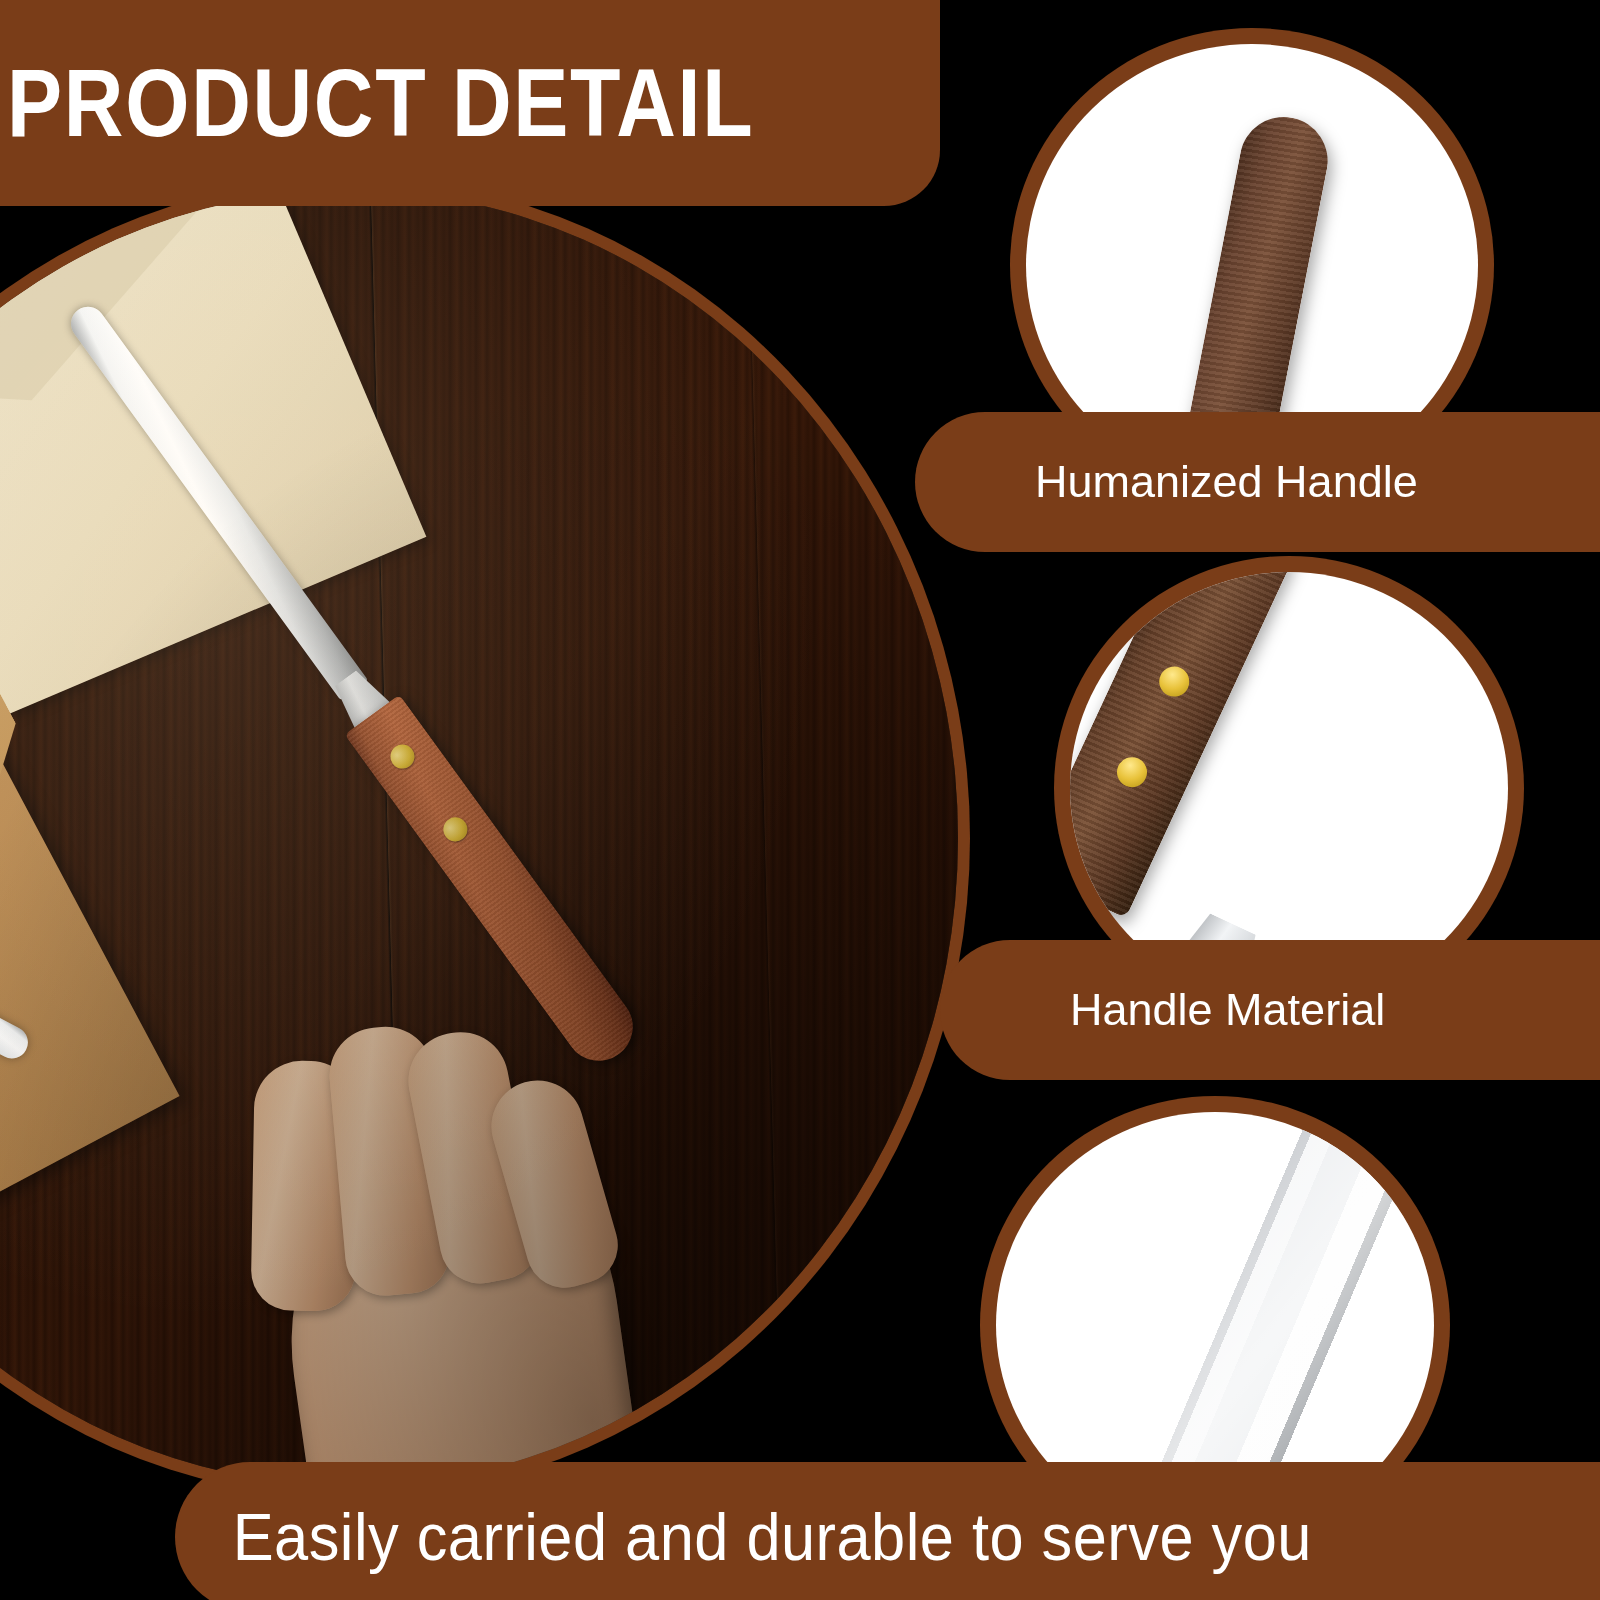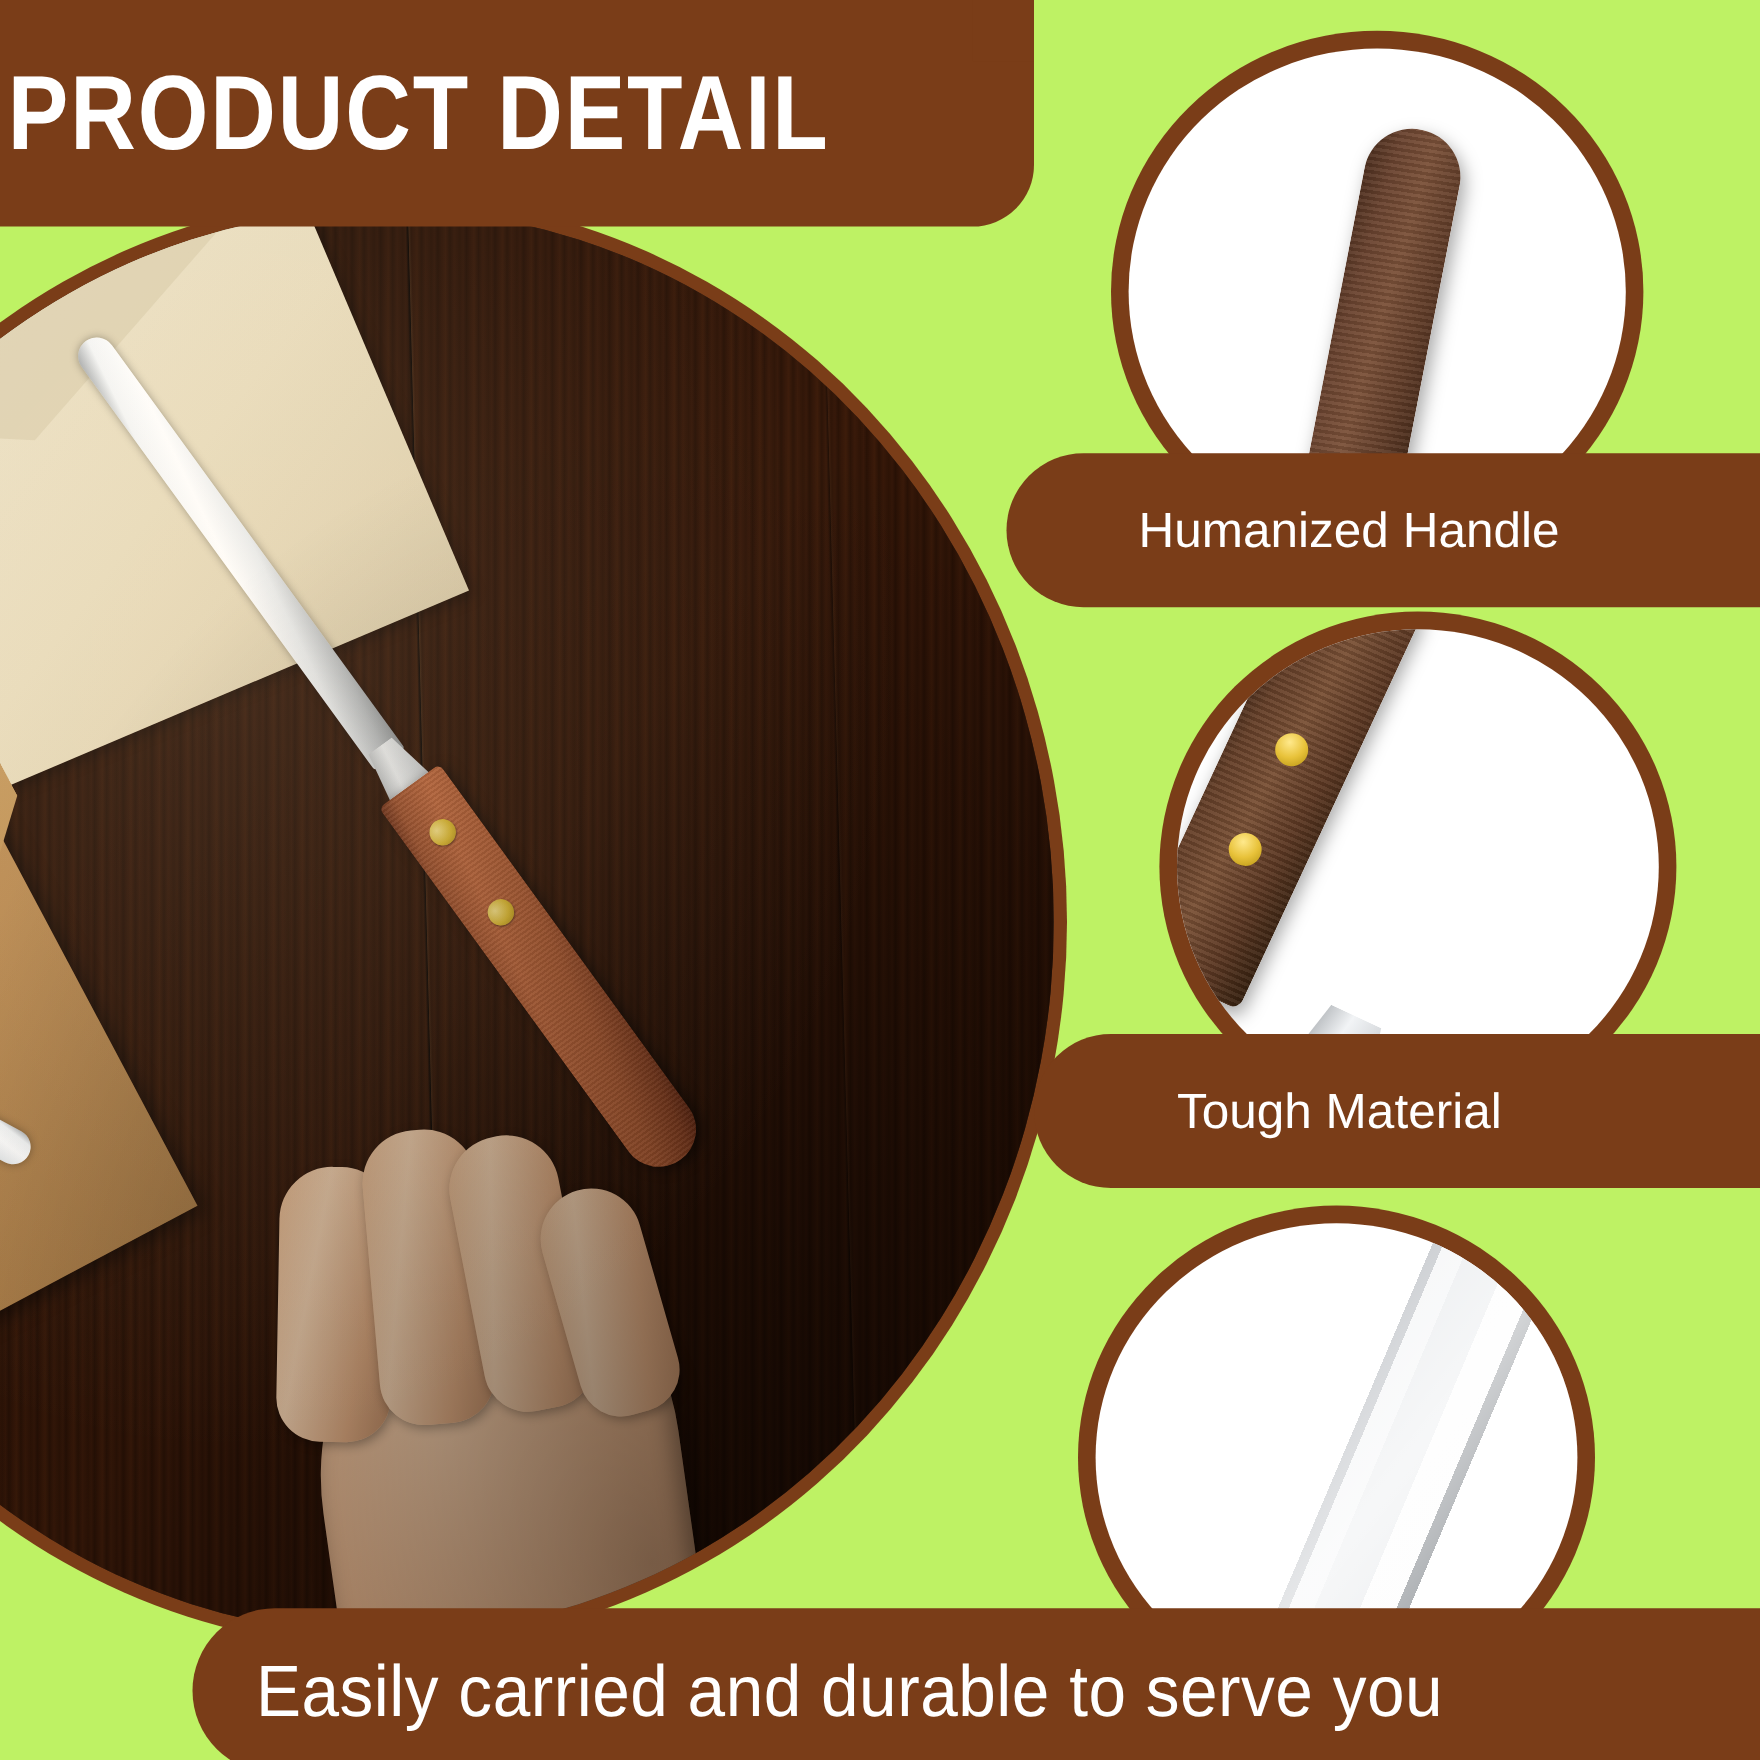--- a/index.html
+++ b/index.html
@@ -8,21 +8,21 @@
     width: 1600px;
     height: 1600px;
     overflow: hidden;
     font-family: "Liberation Sans", sans-serif;
   }
 
   #poster {
     position: relative;
     width: 1600px;
     height: 1600px;
-    background: #bef264;
+    background: #000000;
     overflow: hidden;
   }
 
   
   .hero-circle-ring {
     position: absolute;
     left: -270px;
     top: 178px;
     width: 1240px;
     height: 1320px;
@@ -450,21 +450,21 @@
         <div class="i2-rivet b"></div>
       </div>
       <div class="i2-blade">
         <div class="i2-bolster"></div>
         <div class="i2-blade-body"></div>
       </div>
     </div>
   </div>
 
   <div class="pill pill-2">
-    <span class="pill-text">Tough Material</span>
+    <span class="pill-text">Handle Material</span>
   </div>
 
   <div class="inset inset-3">
     <div class="inset-ring"></div>
     <div class="inset-face">
       <div class="i3-blade">
         <div class="i3-sheen"></div>
       </div>
     </div>
   </div>

